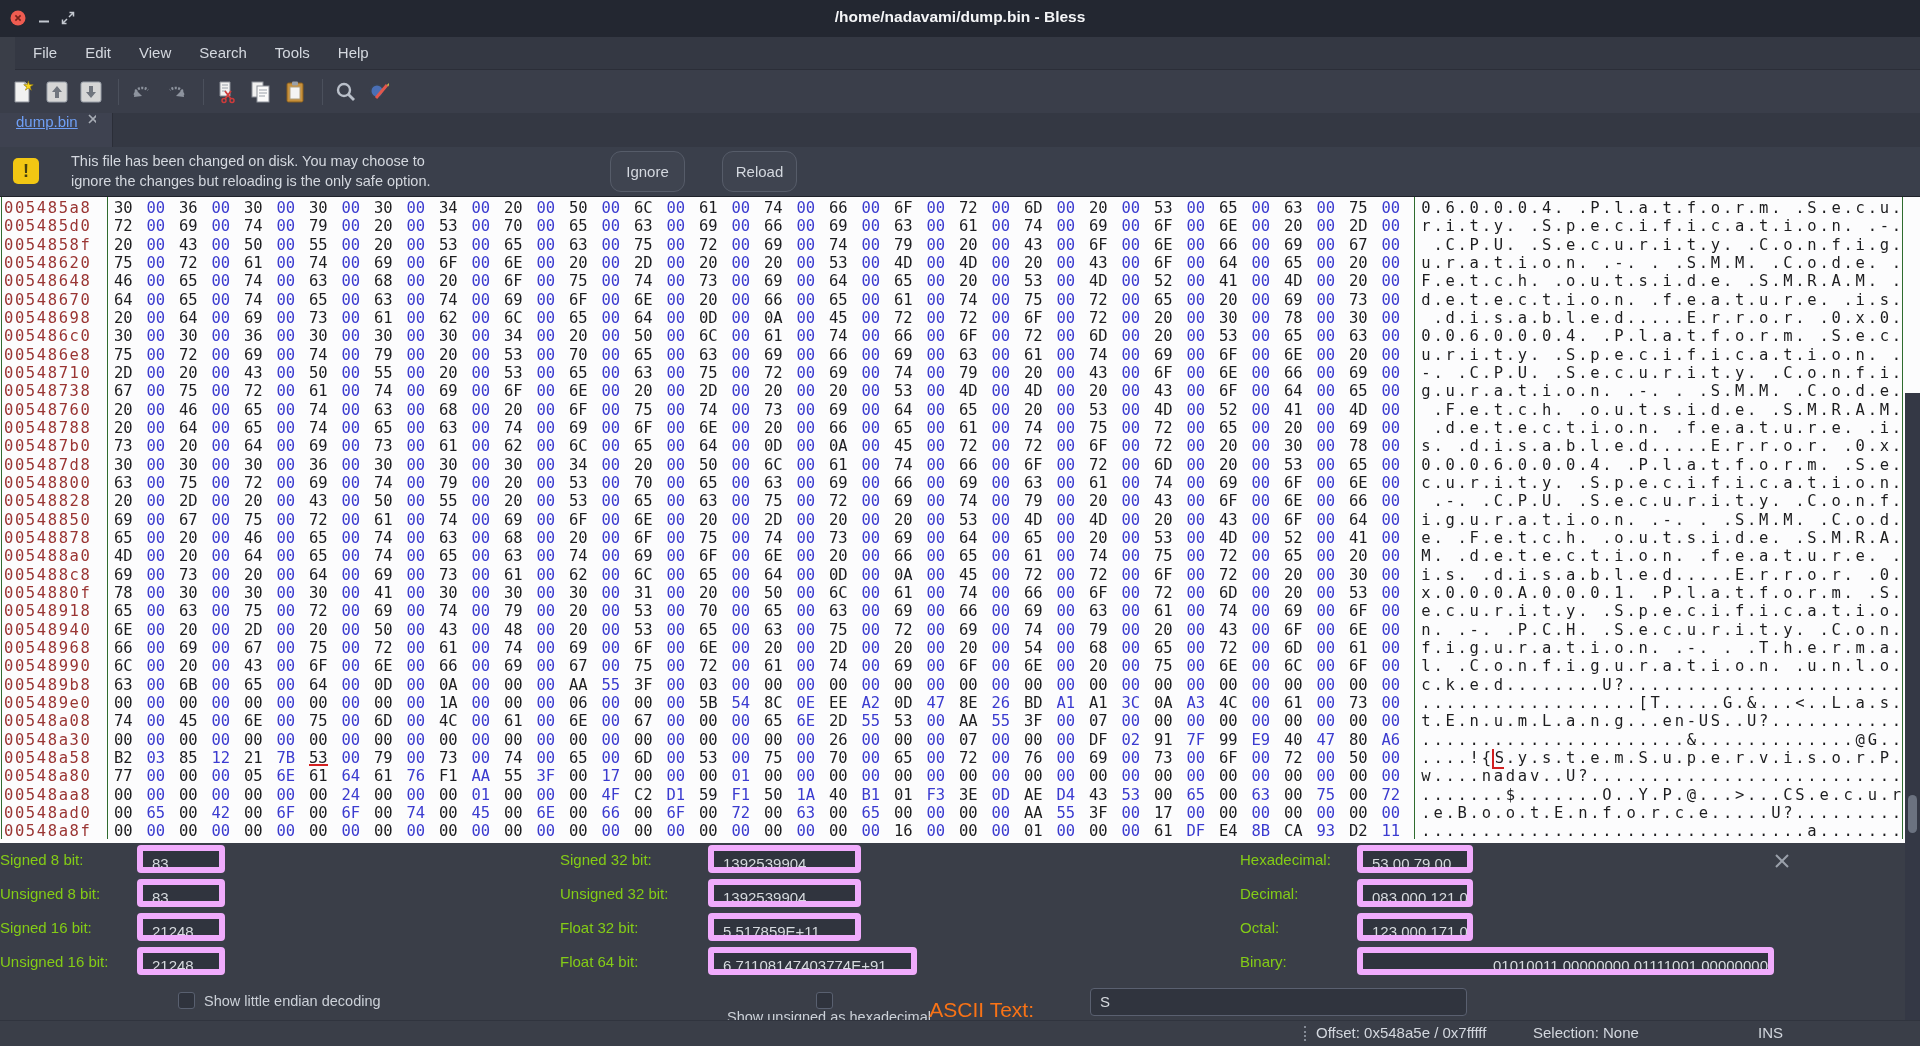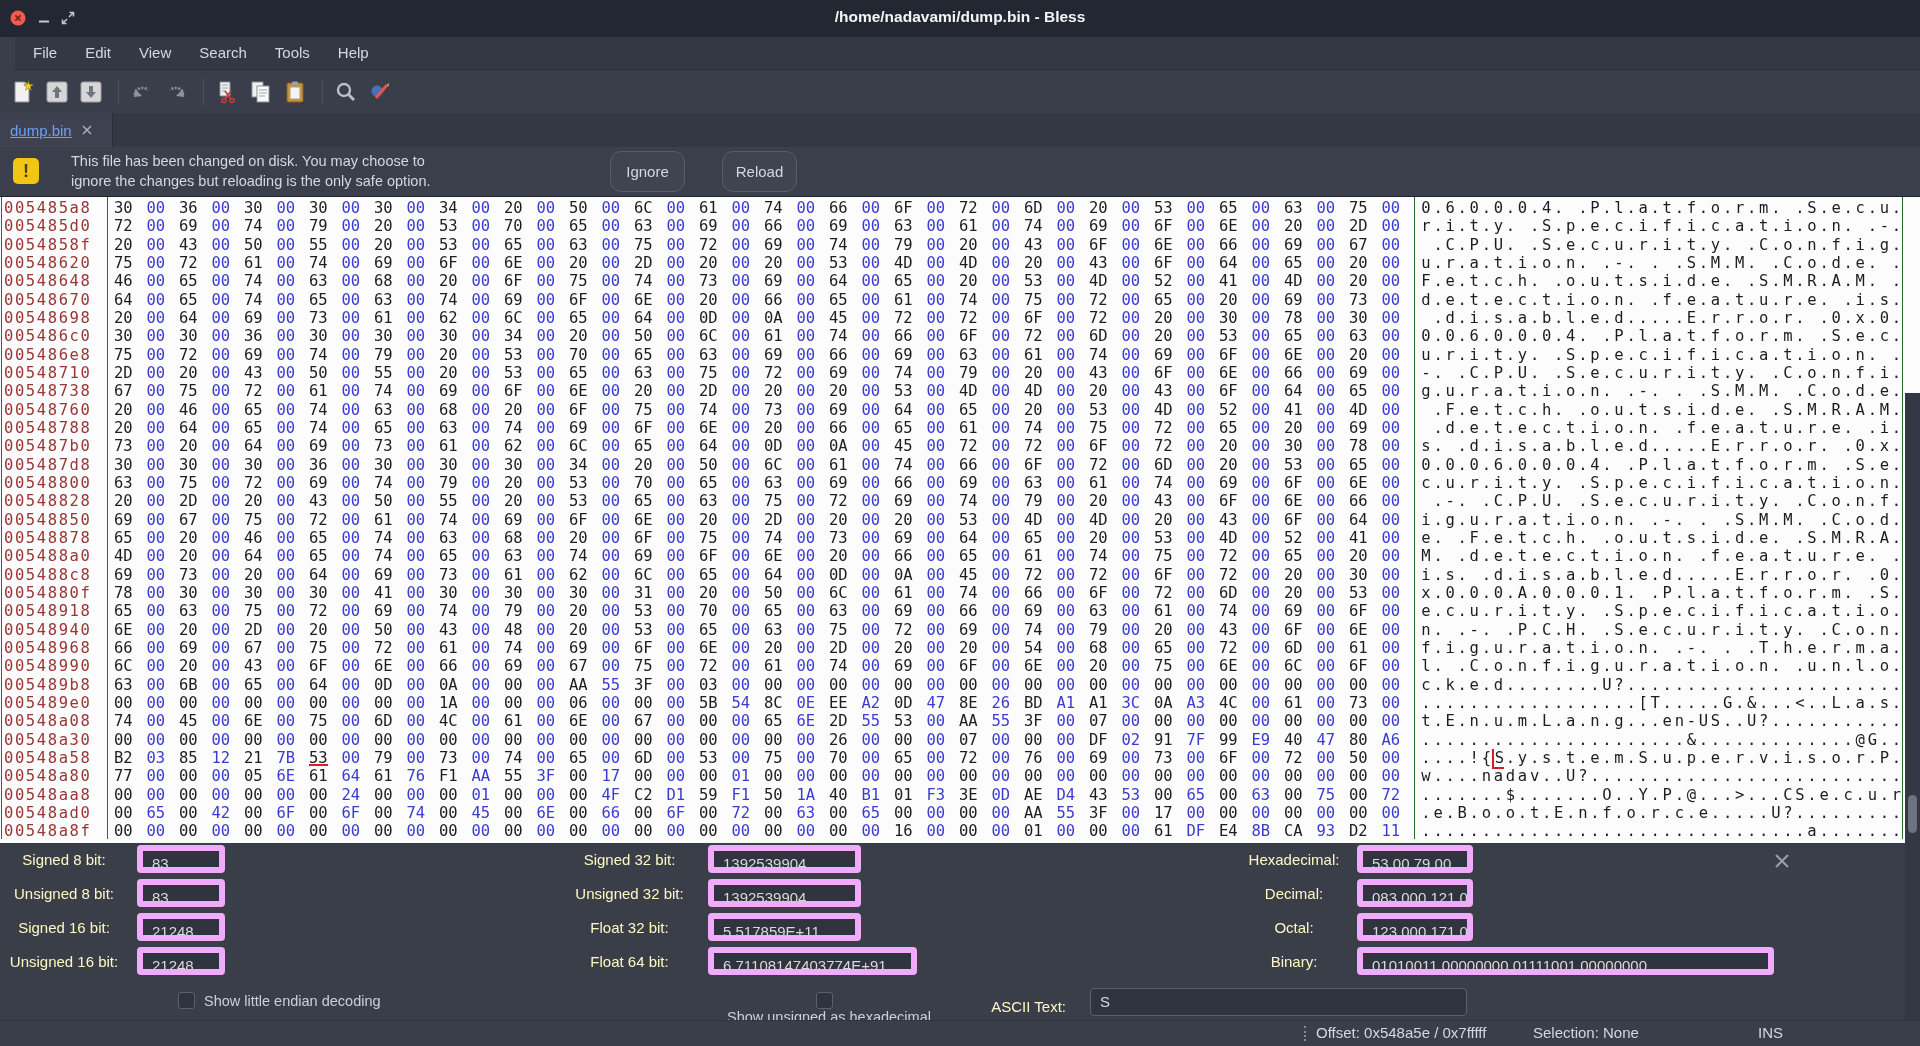--- a/index.html
+++ b/index.html
@@ -18,21 +18,21 @@
            display:flex;padding-left:4px;box-sizing:border-box;border-bottom:1px solid #2b2e38;}
   .menuitem{color:#d4d8df;font-size:15px;line-height:32px;padding:0 14px;}
   
   .toolbar{position:absolute;left:0;top:70px;width:1920px;height:43px;background:#3a3e4a;
            display:flex;align-items:center;padding-left:8px;box-sizing:border-box;}
   .tbtn{width:30px;height:30px;margin-right:4px;display:flex;align-items:center;justify-content:center;}
   .tsep{width:1px;height:26px;background:#4b505c;margin:0 8px;}
   
   .tabbar{position:absolute;left:0;top:113px;width:1920px;height:34px;background:#343843;}
   .tab{position:absolute;left:0;top:0;width:113px;height:34px;background:#3e4250;
-       display:flex;align-items:center;padding:0 10px;box-sizing:border-box;border-right:1px solid #2b2e38;}
+       display:flex;padding:0 16px;box-sizing:border-box;border-right:1px solid #2b2e38;}
   .tab-label{color:#6f9ff5;font-size:15px;text-decoration:underline;margin-right:9px;}
   
   .banner{position:absolute;left:0;top:147px;width:1920px;height:49px;background:#3a3f4b;}
   .warnicon{position:absolute;left:13px;top:11px;width:26px;height:26px;background:#f2c713;
             border-radius:5px;color:#45400f;font-weight:bold;font-size:18px;text-align:center;line-height:26px;}
   .bannertext{position:absolute;left:71px;top:5px;color:#d4d8df;font-size:14.5px;line-height:19.5px;}
   .bbtn{position:absolute;top:4px;height:41px;background:#3f4450;border:1px solid #565c69;
         border-radius:11px;color:#d4d8df;font-size:15px;font-family:"Liberation Sans",sans-serif;}
   .bbtn.ignore{left:610px;width:75px;}
   .bbtn.reload{left:722px;width:75px;}
@@ -52,32 +52,32 @@
   .asciigrid{position:absolute;left:1420px;top:2px;}
   .asciirow{height:18.34px;line-height:18.34px;white-space:pre;}
   .ach{display:inline-block;width:12.07px;text-align:center;color:#1d1d1f;box-sizing:border-box;}
   .ach.acur{border-left:2px solid #d21f1f;border-bottom:2px solid #d21f1f;}
   .scrollbar{position:absolute;left:1905px;top:196px;width:15px;height:647px;background:#343845;}
   .thumb{position:absolute;left:3px;top:402px;width:9px;height:38px;border-radius:4.5px;background:#6b7280;}
   
   .pg{position:absolute;top:845px;}
   .pg0{left:0px;} .pg1{left:560px;} .pg2{left:1240px;}
   .frow{display:flex;align-items:center;margin-bottom:6px;height:28px;}
-  .flabel{color:#fef9c3;font-size:15px;text-align:center;padding-right:9px;box-sizing:border-box;}
+  .flabel{color:#84cc16;font-size:15px;text-align:left;padding-right:9px;box-sizing:border-box;}
   .pg0 .flabel{width:137px;} .pg1 .flabel{width:148px;} .pg2 .flabel{width:117px;}
   .fbox{height:28px;background:#30343e;border:6px solid #f0abfc;border-radius:4px;
         padding-left:9px;line-height:26px;color:#d6dade;font-size:15px;box-sizing:border-box;
         white-space:nowrap;overflow:hidden;}
   .pg0 .fbox{width:88px;} .pg1 .fbox{width:153px;} .pg1 .fbox.wide{width:209px;}
-  .pg2 .fbox{width:116px;} .pg2 .fbox.wide{width:417px;}
+  .pg2 .fbox{width:116px;} .pg2 .fbox.wide{width:417px;text-align:right;}
   .cbwrap{position:absolute;display:flex;align-items:center;top:992px;}
   .cb1{left:178px;} .cb2{left:727px;flex-direction:column;}
   .cbbox{width:15px;height:15px;background:#2f333d;border:1px solid #596070;border-radius:3px;margin-right:9px;}
   .cblabel{color:#ccd1d8;font-size:14.5px;}
-  .atlabel{position:absolute;left:936px;top:998px;width:130px;text-align:right;color:#fef9c3;font-size:15px;}
+  .atlabel{position:absolute;left:904px;top:998px;width:130px;text-align:right;color:#f97316;font-size:21px;}
   .atfield{position:absolute;left:1090px;top:988px;width:377px;height:28px;background:#30343e;
            border:1px solid #5a6070;border-radius:4px;padding-left:9px;line-height:26px;
            color:#d6dade;font-size:15px;box-sizing:border-box;}
   .panelclose{position:absolute;left:1772px;top:851px;width:20px;height:20px;}
   
   .statusbar{position:absolute;left:0;top:1020px;width:1920px;height:26px;background:#3a3e48;
              border-top:1px solid #30343e;box-sizing:border-box;}
   .sgrip{position:absolute;left:1304px;top:5px;height:15px;width:1px;border-left:2px dotted #858b96;}
   .sitem{position:absolute;top:3px;color:#d3d7de;font-size:15px;}
   .s-offset{left:1316px;} .s-selection{left:1533px;} .s-mode{left:1758px;}

